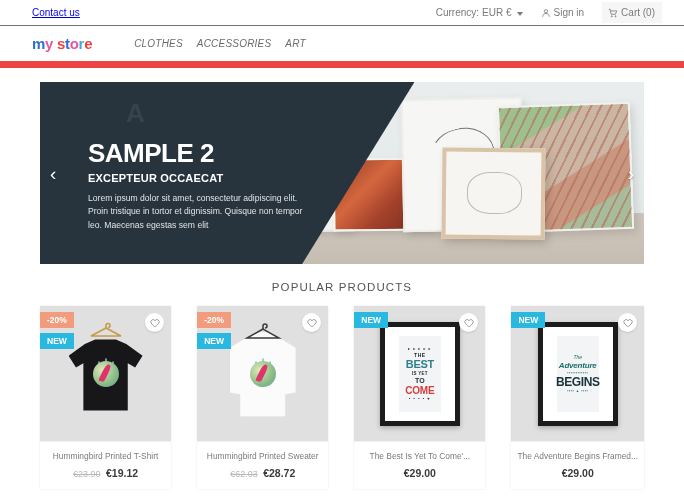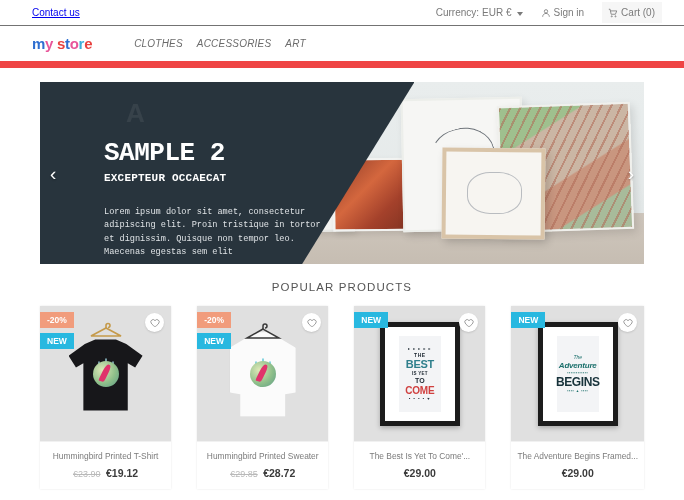--- a/index.html
+++ b/index.html
@@ -142,31 +142,31 @@
     width: 62%;
     background: #28343d;
     clip-path: polygon(0 0, 100% 0, 70% 100%, 0 100%);
   }
   .bg-logo {
     position: absolute; left: 86px; top: 16px;
     font-size: 26px; color: rgba(255,255,255,0.07);
     font-weight: bold; letter-spacing: -2px;
   }
   .banner-text {
-    position: absolute; left: 64px; top: 58px;
-    width: 220px; color: #fff; font-family: Liberation Mono, monospace;
+    position: absolute; left: 48px; top: 58px;
+    width: 220px; color: #fff;
   }
   .banner-title {
     font-size: 26px; font-weight: bold;
     letter-spacing: -0.5px; line-height: 1;
     margin-bottom: 6px;
   }
   .banner-sub {
     font-size: 11px; font-weight: bold;
-    letter-spacing: 0.2px; margin-bottom: 22px;
+    letter-spacing: 0.2px; margin-bottom: 8px;
   }
   .banner-desc {
     font-size: 8.6px; line-height: 1.55;
     color: #dfe3e6; font-weight: normal;
   }
   .arrow {
     position: absolute; top: 50%; transform: translateY(-50%);
     color: #fff; font-size: 19px; line-height: 1;
     cursor: pointer; user-select: none;
     text-shadow: 0 1px 2px rgba(0,0,0,.35);
@@ -429,21 +429,21 @@
           <path d="M13 8v6"></path>
             <path d="M20 5v7"></path>
             <path d="M27 8v6"></path>
         </g>
       </svg>
       <div class="graphic"></div>
     </div>
     <div class="info">
       <div class="pname">Hummingbird Printed Sweater</div>
       <div class="prices">
-        <span class="old">€29.85</span>
+        <span class="old">€62.03</span>
         <span class="now">€28.72</span>
       </div>
     </div>
   </div>
 
   <div class="card">
     <div class="thumb">
       <div class="badges">
         <span class="badge new">NEW</span>
       </div>

